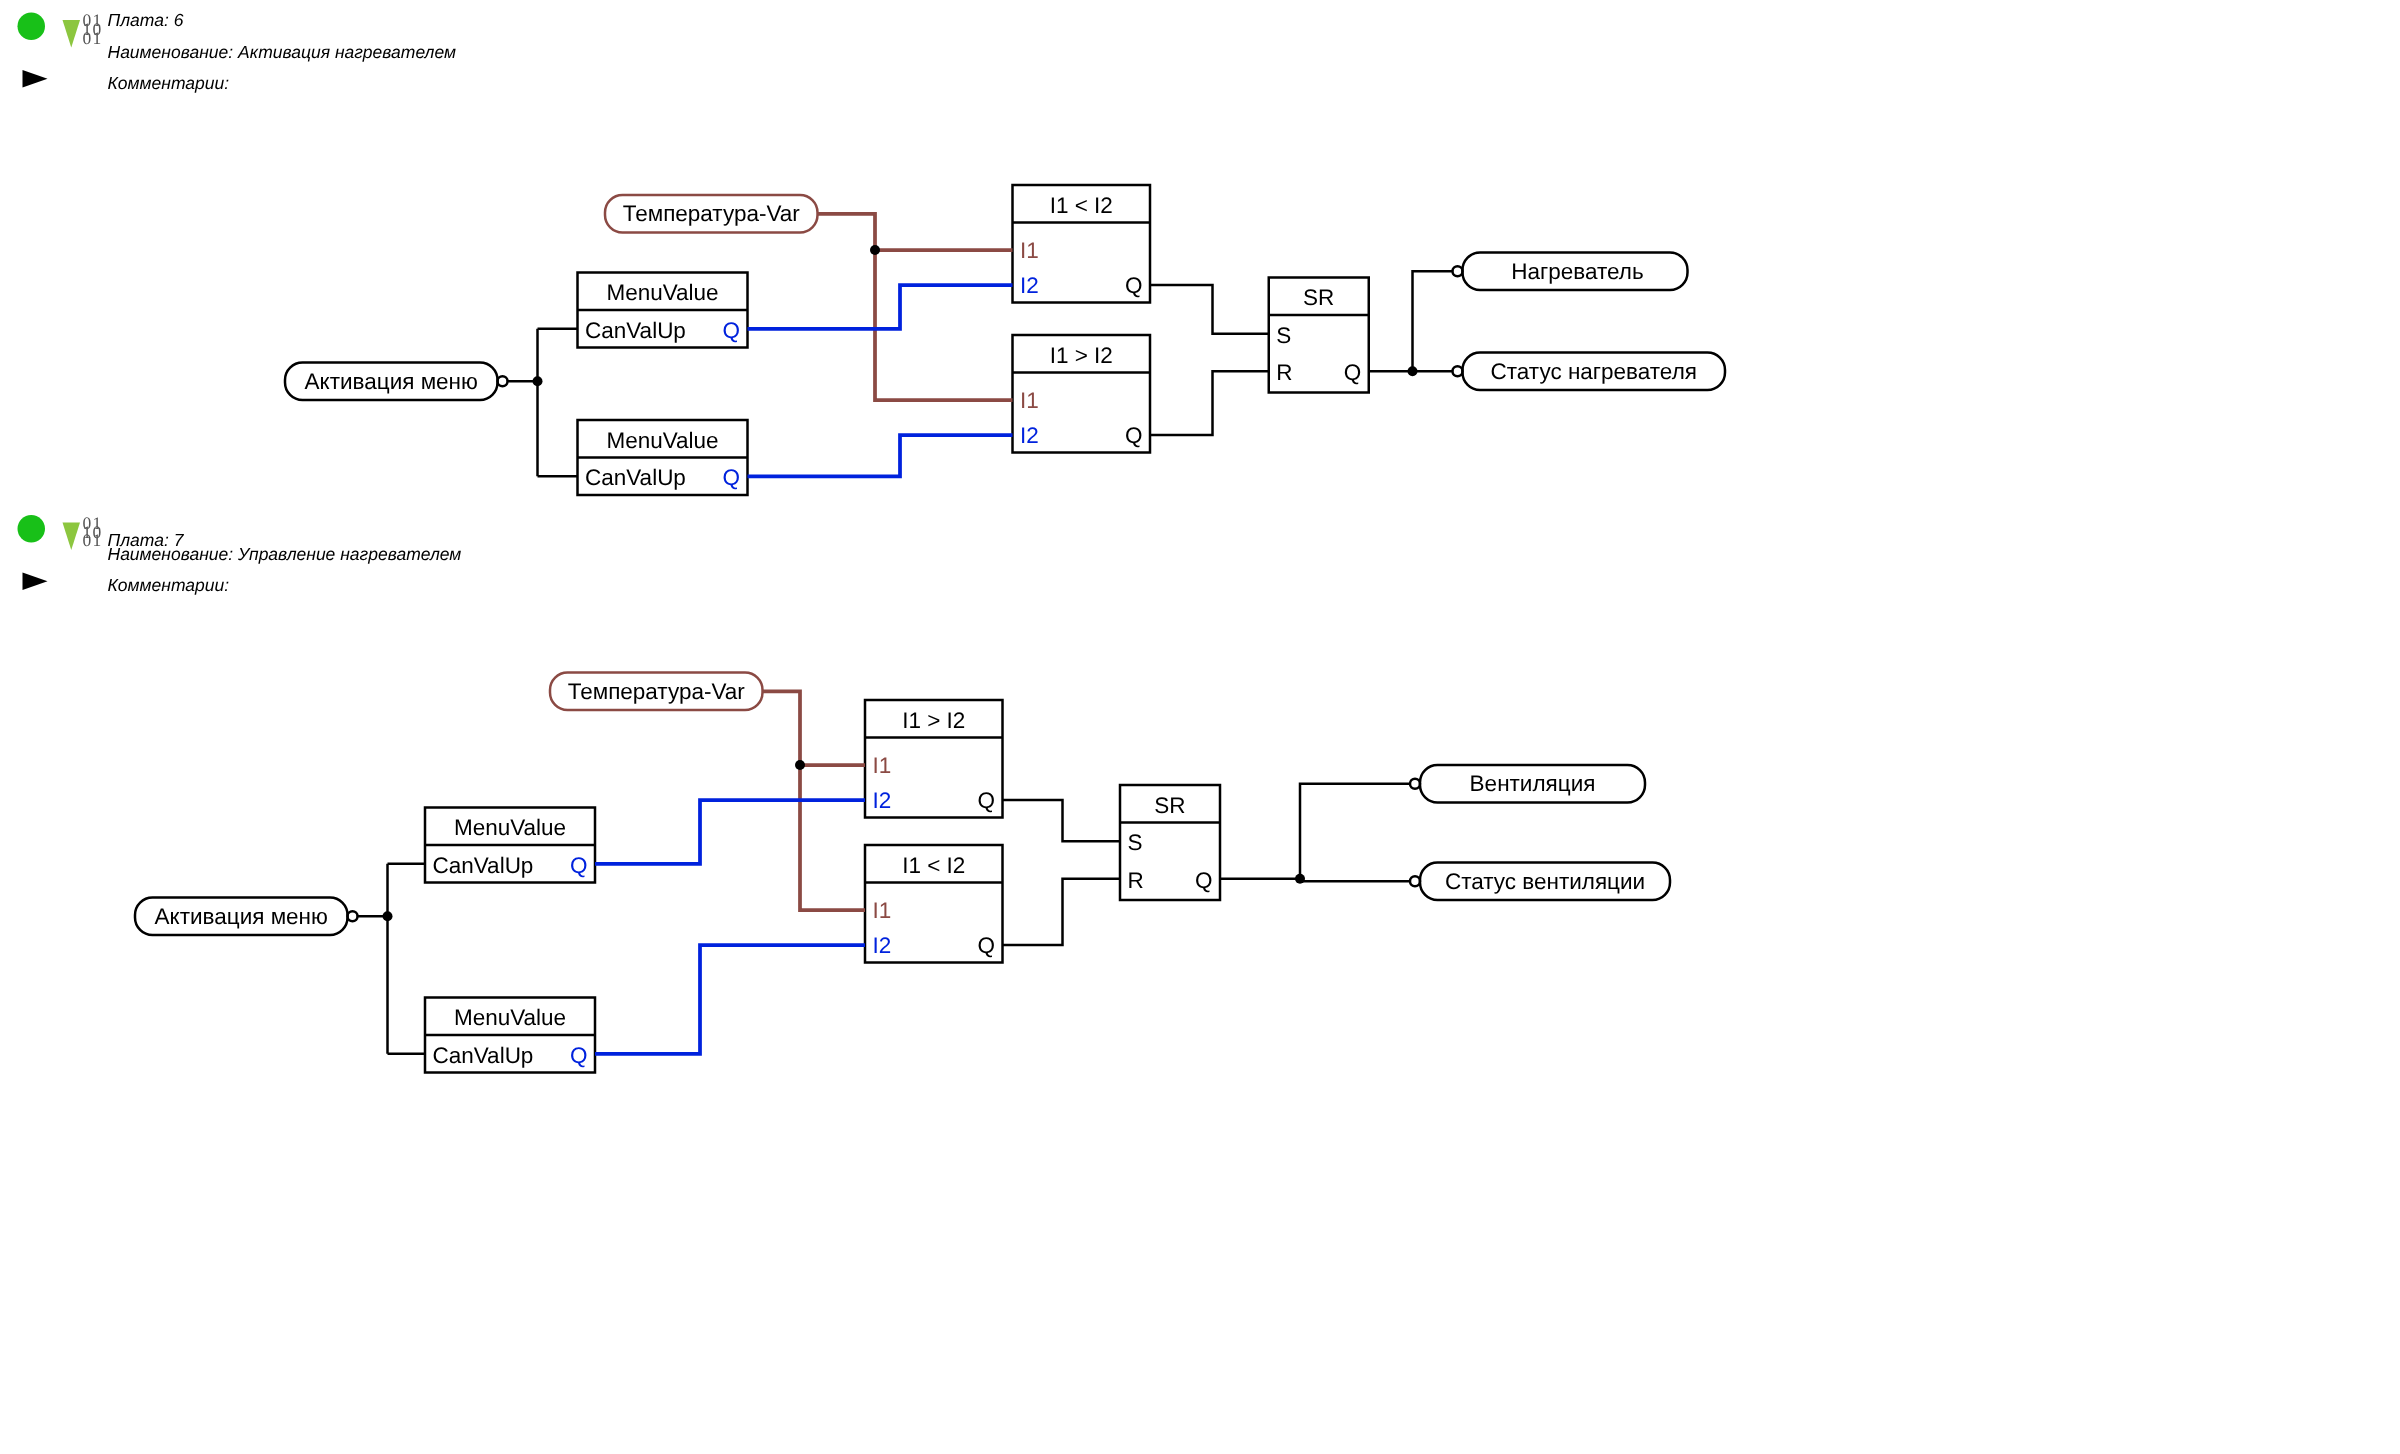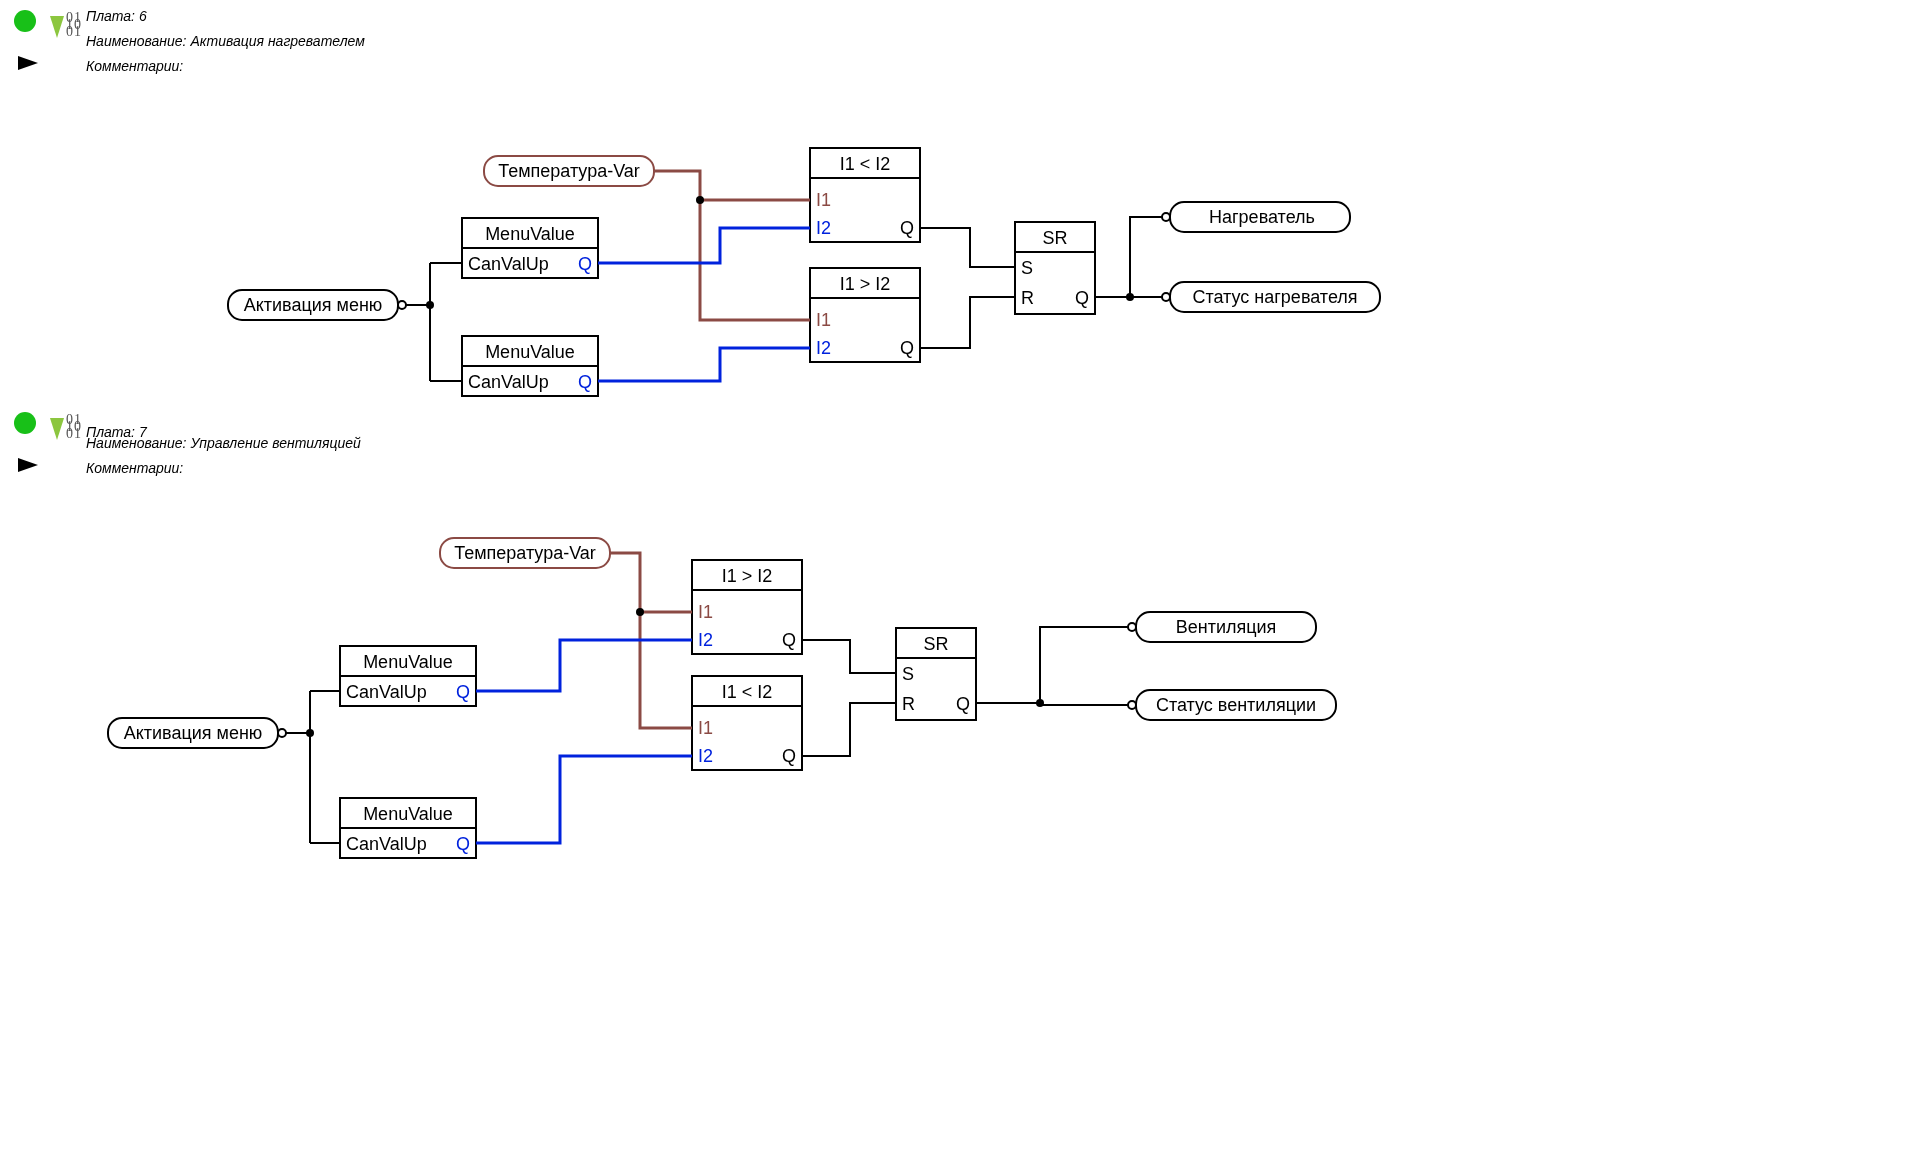--- a/index.html
+++ b/index.html
@@ -191,21 +191,21 @@
   <div class="abs" style="left:18px; top:456px;">
     <span class="arrow-right-black"></span>
   </div>
 
   <div class="header-text" style="left:86px; top:424px;">
     <span>Плата:</span>
     <span>7</span>
   </div>
   <div class="header-text" style="left:86px; top:435px;">
     <span>Наименование:</span>
-    <span>Управление вентиляцией</span>
+    <span>Управление нагревателем</span>
   </div>
   <div class="header-text" style="left:86px; top:460px;">
     <span>Комментарии:</span>
   </div>
 
   <svg class="abs" style="left:0; top:470px;" width="1920" height="520">
 
     <g>
       <rect x="440" y="68" rx="14" ry="14" width="170" height="30" class="nofill stroke-brown stroke-w2"></rect>
       <text x="525" y="89" text-anchor="middle" class="txt t18">Температура-Var</text>

